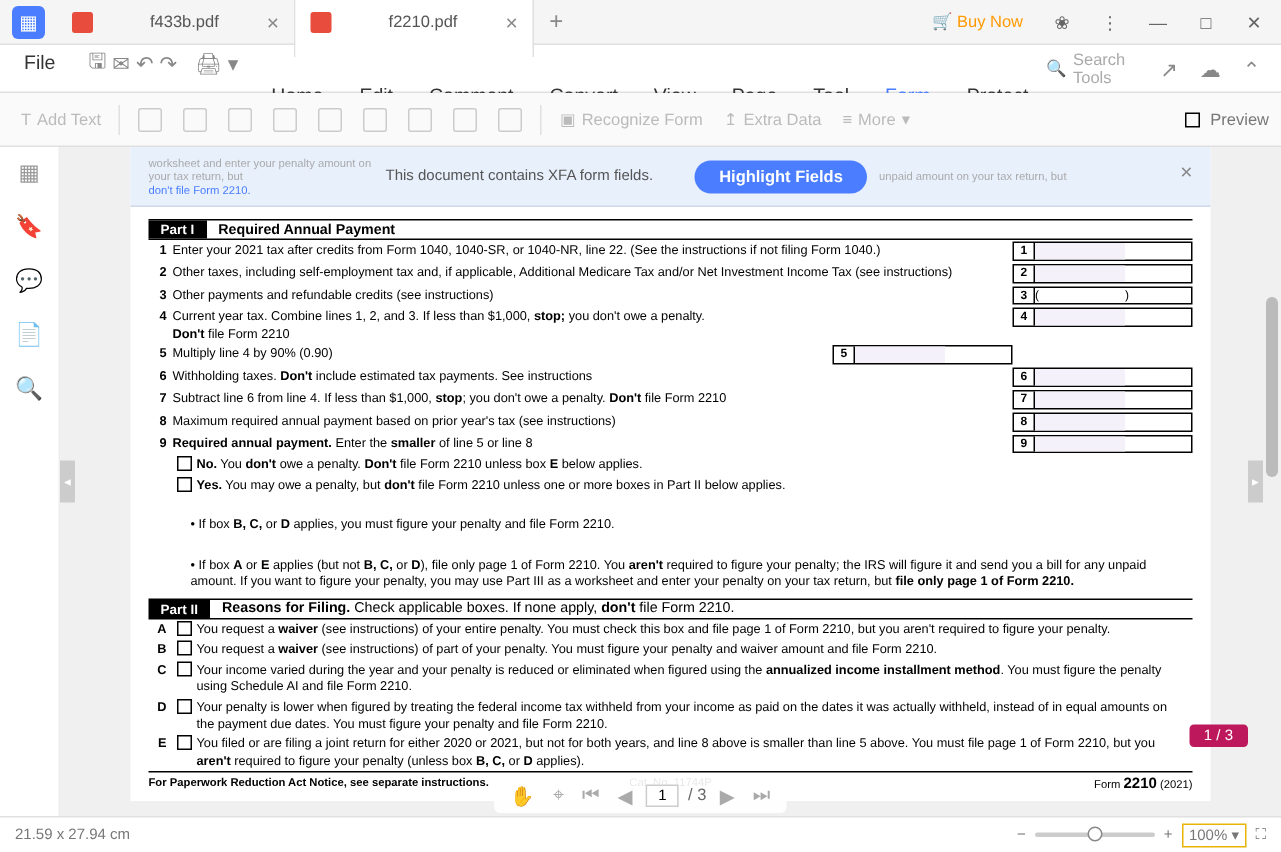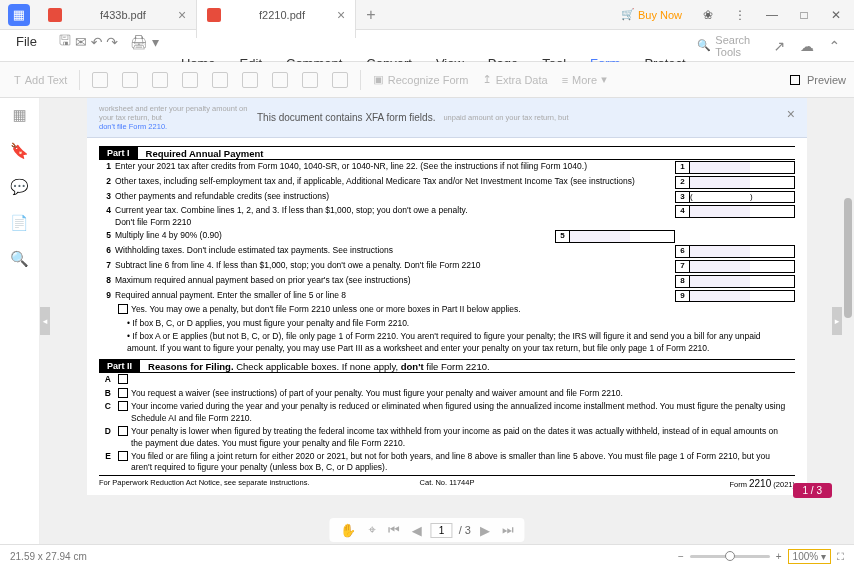--- a/index.html
+++ b/index.html
@@ -58,22 +58,22 @@
 .line { display: flex; align-items: flex-start; padding: 1px 0; font-size: 8.5px; line-height: 1.35; }
 .ln { width: 16px; text-align: right; font-weight: bold; padding-right: 4px; flex-shrink: 0; }
 .lt { flex: 1; padding-right: 6px; }
 .boxes { display: flex; margin-left: auto; }
 .box { border: 1px solid #000; font-size: 8px; display: flex; position: relative; }
 .box .bn { width: 14px; border-right: 1px solid #000; text-align: center; font-weight: bold; padding: 0 1px; }
 .box .bv { width: 60px; }
 .box .bv.narrow { width: 44px; }
 .box .bv.fill { background: #f4f1fb; }
 .chk { width: 10px; height: 10px; border: 1px solid #000; display: inline-block; vertical-align: middle; margin: 0 3px; }
-.bullet { padding-left: 12px; }
-.bold { font-weight: normal; }
+.bullet { padding-left: 12px; margin-top: 13px; }
+.bold { font-weight: bold; }
 .form-foot { border-top: 1.5px solid #000; padding: 2px 0; font-size: 7.5px; display: flex; }
 .form-foot .r { margin-left: auto; }
 .form-foot .c { position: absolute; left: 50%; transform: translateX(-50%); }
 .form-foot-wrap { position: relative; display: flex; width: 100%; }
 
 .nav-arrow { position: absolute; top: 50%; transform: translateY(-50%); background: #ccc; color: #fff; width: 10px; height: 28px; display: flex; align-items: center; justify-content: center; font-size: 9px; cursor: pointer; z-index: 5; }
 .nav-left { left: 40px; }
 .nav-right { right: 12px; }
 
 
@@ -214,20 +214,21 @@
 
   <div class="doc-scroll">
     <div class="scrollbar-v"></div>
     <div class="page">
       <div class="xfa-banner">
         <div style="width:150px;font-size:7.5px;line-height:1.2">
           <span class="gray">worksheet and  enter your penalty amount on your tax return, but</span><br>
           <span class="blue-link">don't file Form 2210.</span>
         </div>
         <span>This document contains XFA form fields.</span>
+        <button class="highlight-btn">Highlight Fields</button>
         <div style="width:140px;font-size:7.5px;color:#aaa">unpaid amount on your tax return, but</div>
         <span class="xfa-close">×</span>
       </div>
 
       <div class="form-body">
         <div class="part-head">
           <span class="part-lbl">Part I</span>
           <span class="part-title">Required Annual Payment</span>
         </div>
 
@@ -327,39 +328,45 @@
                 <span class="bn">9</span>
                 <span class="bv fill"></span>
                 <span class="bv narrow"></span>
               </div>
             </div>
           </div>
 
         <div class="line">
             <span class="ln"></span>
             <span class="chk"></span>
+            <span class="lt"><span class="bold">No.</span><span> You </span><span class="bold">don't</span><span> owe a penalty. </span><span class="bold">Don't</span><span> file Form 2210 unless box </span><span class="bold">E</span><span> below applies.</span></span>
+          </div>
+        <div class="line">
+            <span class="ln"></span>
+            <span class="chk"></span>
             <span class="lt"><span class="bold">Yes.</span><span> You may owe a penalty, but </span><span class="bold">don't</span><span> file Form 2210 unless one or more boxes in Part II below applies.</span></span>
           </div>
         <div class="line bullet">
             <span class="ln"></span>
             <span class="lt"><span>• If box </span><span class="bold">B, C,</span><span> or </span><span class="bold">D</span><span> applies, you must figure your penalty and file Form 2210.</span></span>
           </div>
         <div class="line bullet">
             <span class="ln"></span>
             <span class="lt"><span>• If box </span><span class="bold">A</span><span> or </span><span class="bold">E</span><span> applies (but not </span><span class="bold">B, C,</span><span> or </span><span class="bold">D</span><span>), file only page 1 of Form 2210. You </span><span class="bold">aren't</span><span> required to figure your penalty; the IRS will figure it and send you a bill for any unpaid amount. If you want to figure your penalty, you may use Part III as a worksheet and enter your penalty on your tax return, but </span><span class="bold">file only page 1 of Form 2210.</span></span>
           </div>
 
         <div class="part-head">
           <span class="part-lbl">Part II</span>
           <span class="part-title"><span>Reasons for Filing.</span><span style="font-weight:normal"> Check applicable boxes. If none apply, </span><span>don't</span><span style="font-weight:normal"> file Form 2210.</span></span>
         </div>
 
         <div class="line">
             <span class="ln">A</span>
             <span class="chk"></span>
+            <span class="lt"><span>You request a </span><span class="bold">waiver</span><span> (see instructions) of your entire penalty. You must check this box and file page 1 of Form 2210, but you aren't required to figure your penalty.</span></span>
           </div>
         <div class="line">
             <span class="ln">B</span>
             <span class="chk"></span>
             <span class="lt"><span>You request a </span><span class="bold">waiver</span><span> (see instructions) of part of your penalty. You must figure your penalty and waiver amount and file Form 2210.</span></span>
           </div>
         <div class="line">
             <span class="ln">C</span>
             <span class="chk"></span>
             <span class="lt"><span>Your income varied during the year and your penalty is reduced or eliminated when figured using the </span><span class="bold">annualized income installment method</span><span>. You must figure the penalty using Schedule AI and file Form 2210.</span></span>

